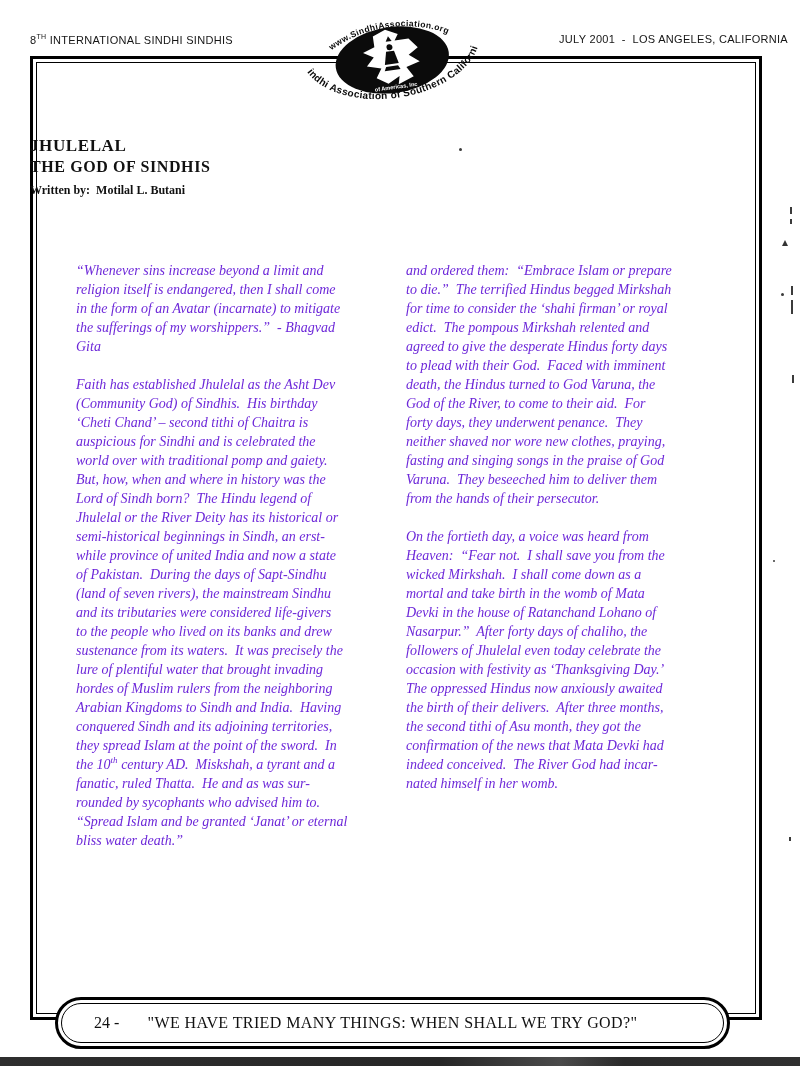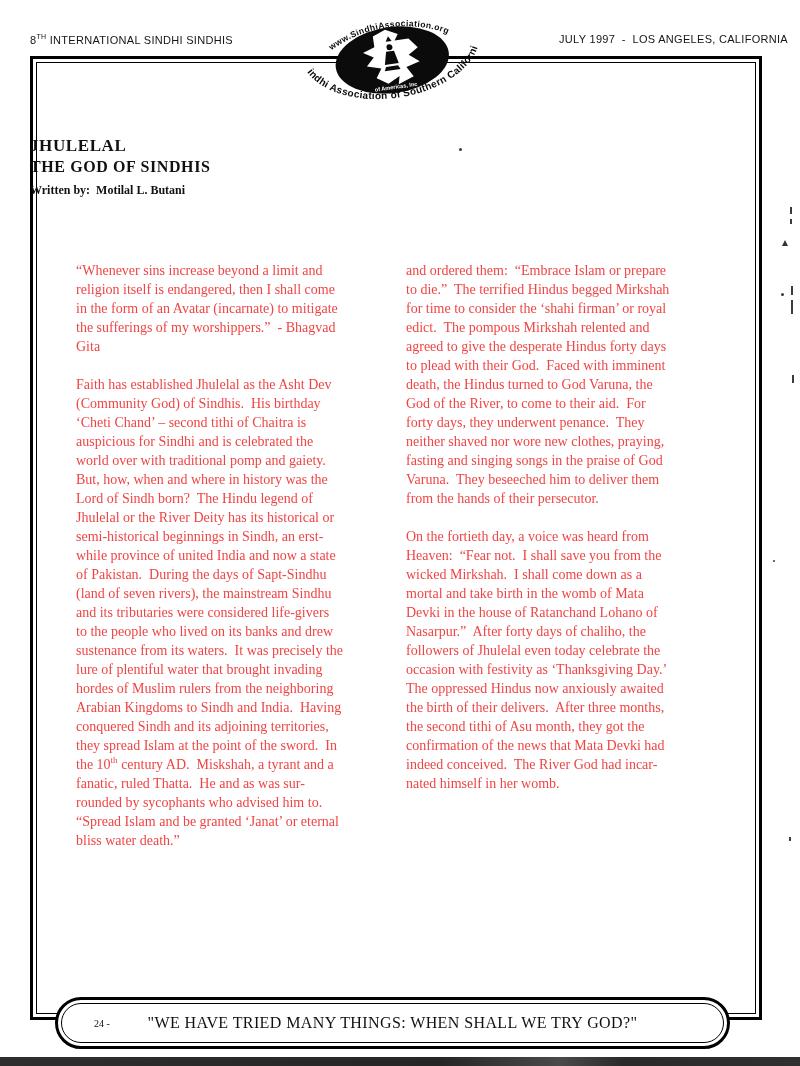--- a/index.html
+++ b/index.html
@@ -19,48 +19,48 @@
   .page-border .inner{position:absolute;left:3px;top:3px;right:3px;bottom:3px;
        border:1px solid #000;}
   
   .logo{position:absolute;left:292px;top:0px;width:200px;height:112px;}
   
   .title-block{position:absolute;left:30px;top:136px;width:784px;}
   .title-1{font-size:17px;font-weight:bold;letter-spacing:.6px;margin:0;}
   .title-2{font-size:16px;font-weight:bold;letter-spacing:.6px;margin:2px 0 0 0;}
   .byline{font-size:12px;font-weight:bold;margin-top:7px;white-space:pre-wrap;}
   
-  .col{position:absolute;top:261px;font-size:14px;line-height:19px;color:#ef4444;}
+  .col{position:absolute;top:261px;font-size:14px;line-height:19px;color:#6d28d9;font-style:italic;}
   .col p{margin:0 0 19px 0;white-space:pre-wrap;}
   .col-left{left:76px;width:330px;}
   .col-right{left:406px;width:340px;}
   .col sup{font-size:9px;line-height:0;}
   
   .footer-capsule{position:absolute;left:55px;top:997px;width:669px;height:46px;
        background:#fff;border:3px solid #000;border-radius:27px;}
   .footer-capsule .inner{position:absolute;left:3px;top:3px;right:3px;bottom:3px;
        border:1px solid #000;border-radius:22px;
        display:flex;align-items:center;justify-content:center;}
   .footer-page-num{position:absolute;left:36px;top:50%;transform:translateY(-50%);
-       font-size:10px;color:#111;}
+       font-size:16px;color:#111;}
   .footer-quote{font-size:16px;letter-spacing:.4px;color:#111;text-align:center;}
   
   .bottom-bar{position:absolute;left:0;top:1057px;width:800px;height:9px;
        background:linear-gradient(90deg,#2e2e2e 0%,#262626 55%,#4a4a4a 70%,#2a2a2a 78%,#303030 100%);}
   
   .artifact{position:absolute;background:#3b3b3b;}
   .dot{border-radius:50%;}
   .tri{width:0;height:0;background:none;border-left:3px solid transparent;
        border-right:3px solid transparent;border-bottom:6px solid #333;}
 </style>
 </head>
 <body>
 
 <div class="hdr hdr-left"><span>8</span><sup>TH</sup><span> INTERNATIONAL SINDHI SINDHIS</span></div>
-<div class="hdr hdr-right">JULY 1997  -  LOS ANGELES, CALIFORNIA</div>
+<div class="hdr hdr-right">JULY 2001  -  LOS ANGELES, CALIFORNIA</div>
 
 <div class="page-border">
   <div class="inner"></div>
 </div>
 
 <svg class="logo" viewBox="0 0 200 112">
   <defs>
     <path id="arcTop" d="M 18 68 A 84 52 0 0 1 182 68"></path>
     <path id="arcSecond" d="M 31 70 A 71 41 0 0 1 169 70"></path>
     <path id="arcBottom" d="M 14 60 A 90 54 0 0 0 186 60"></path>

